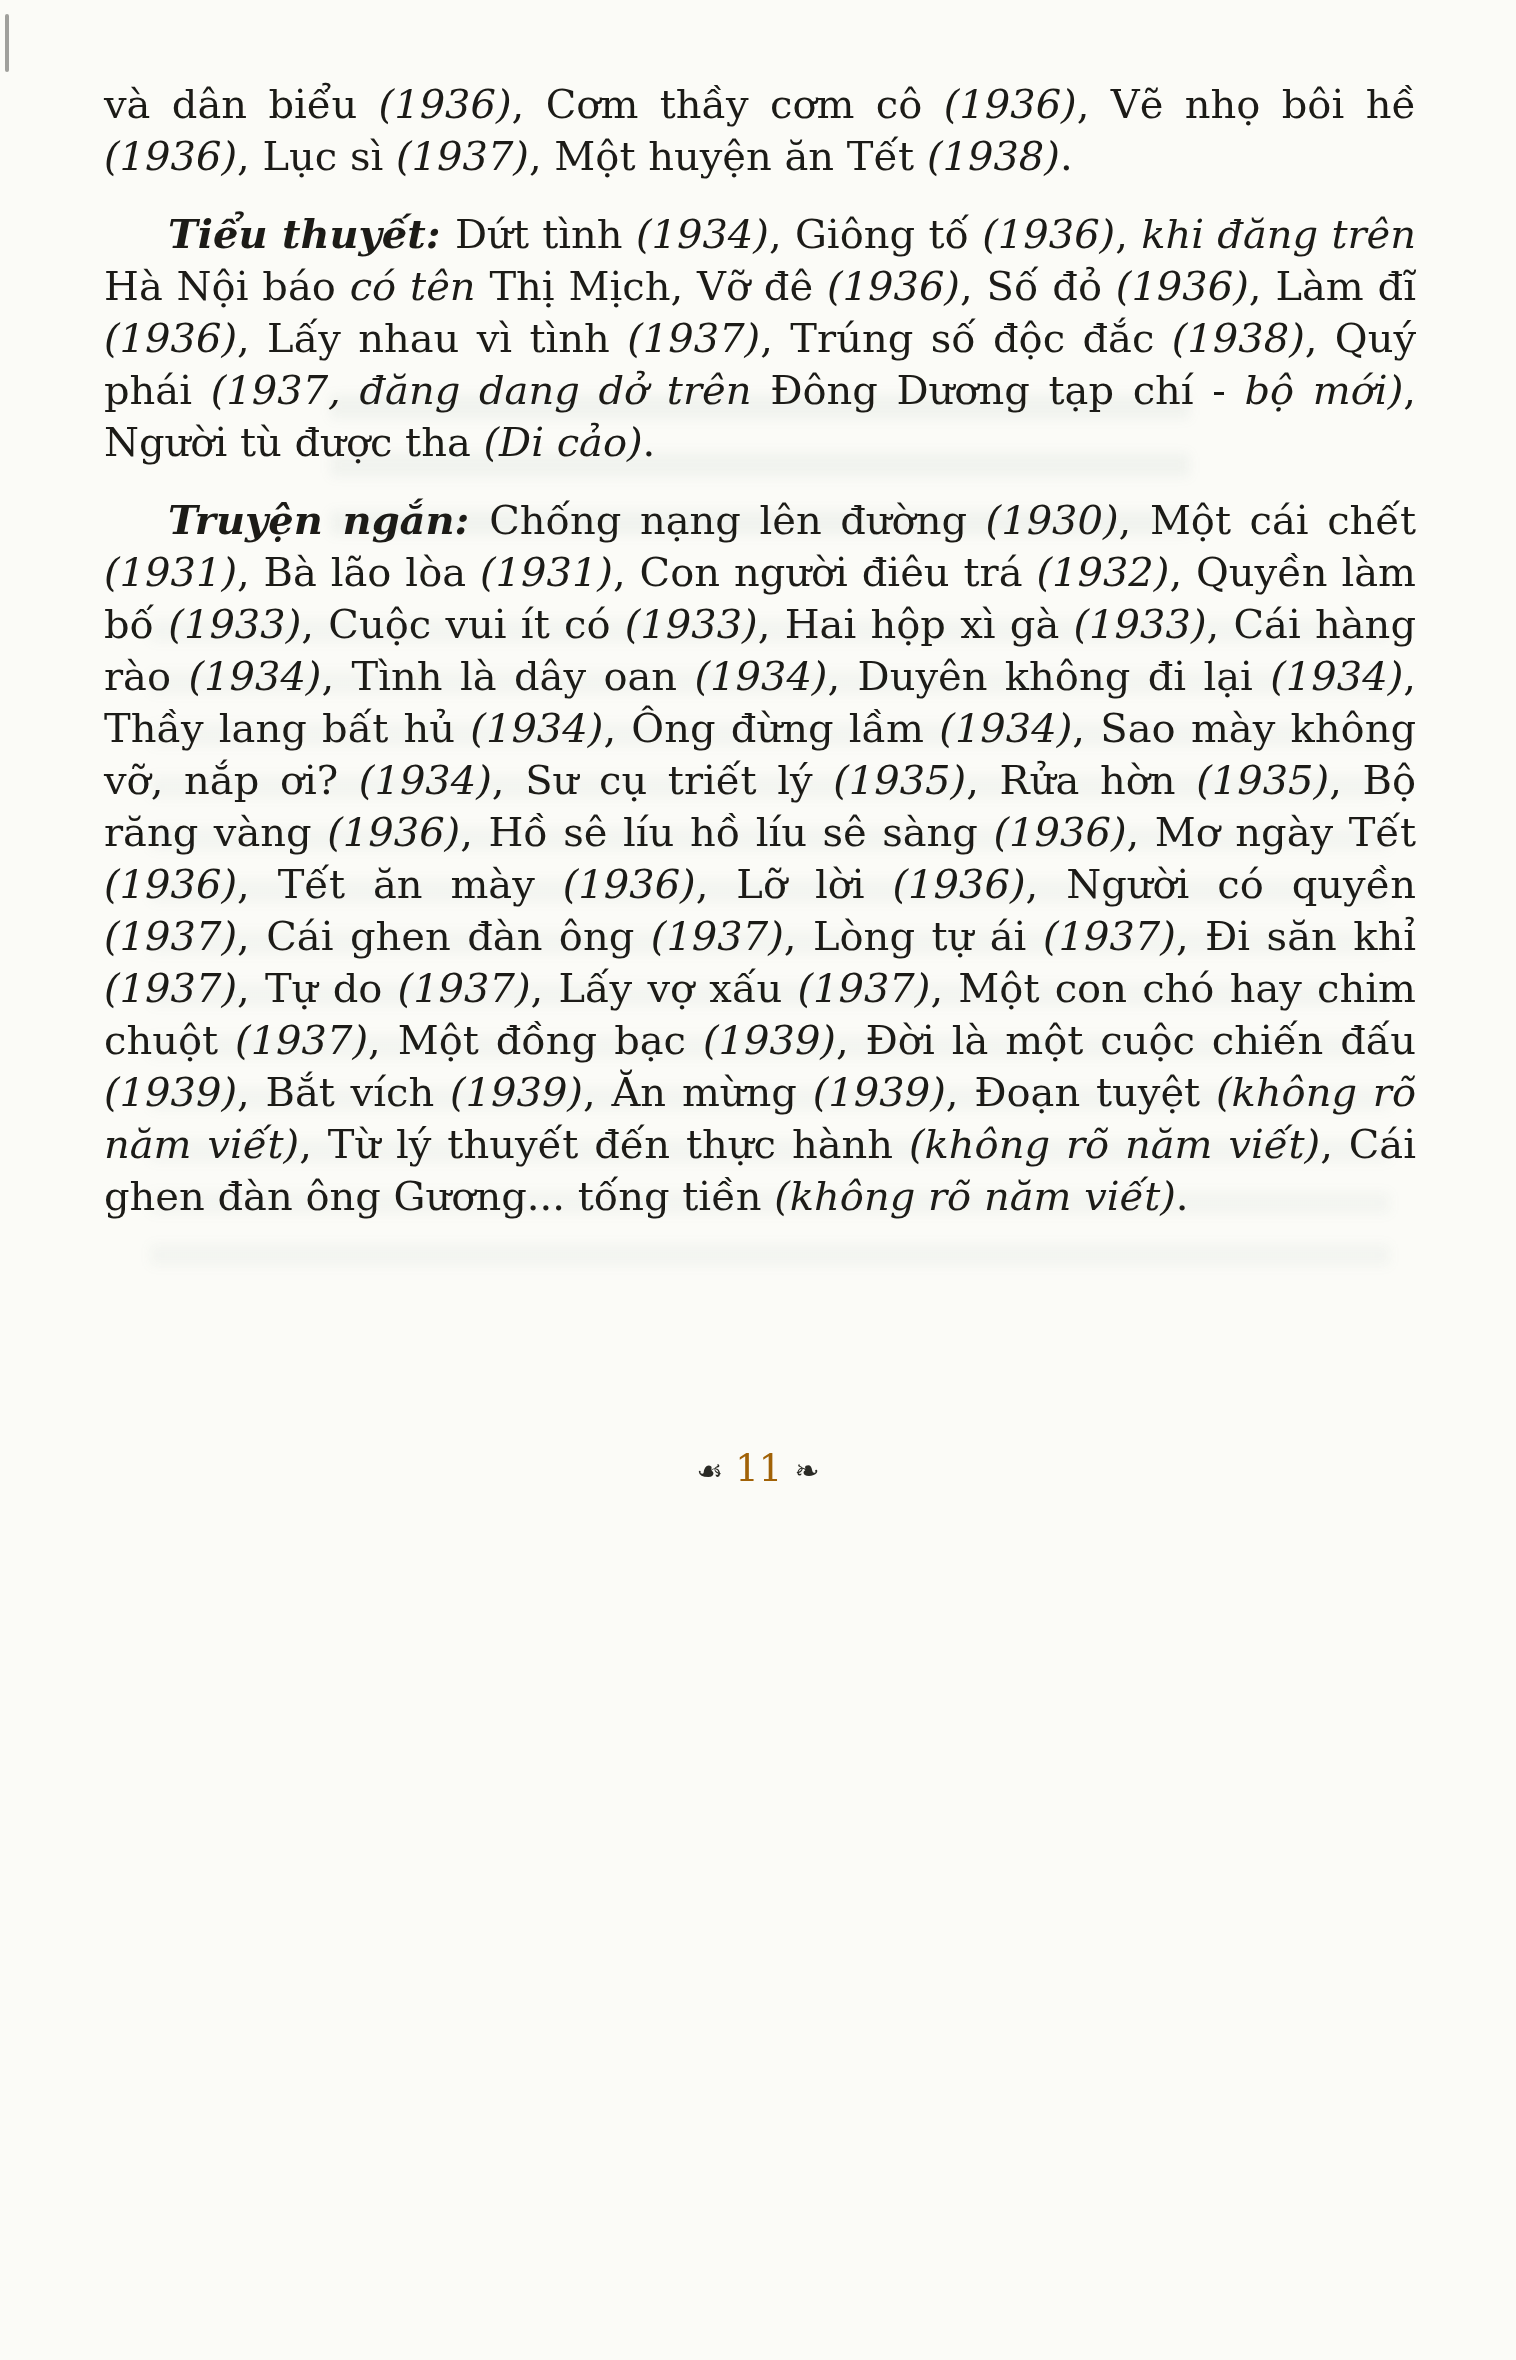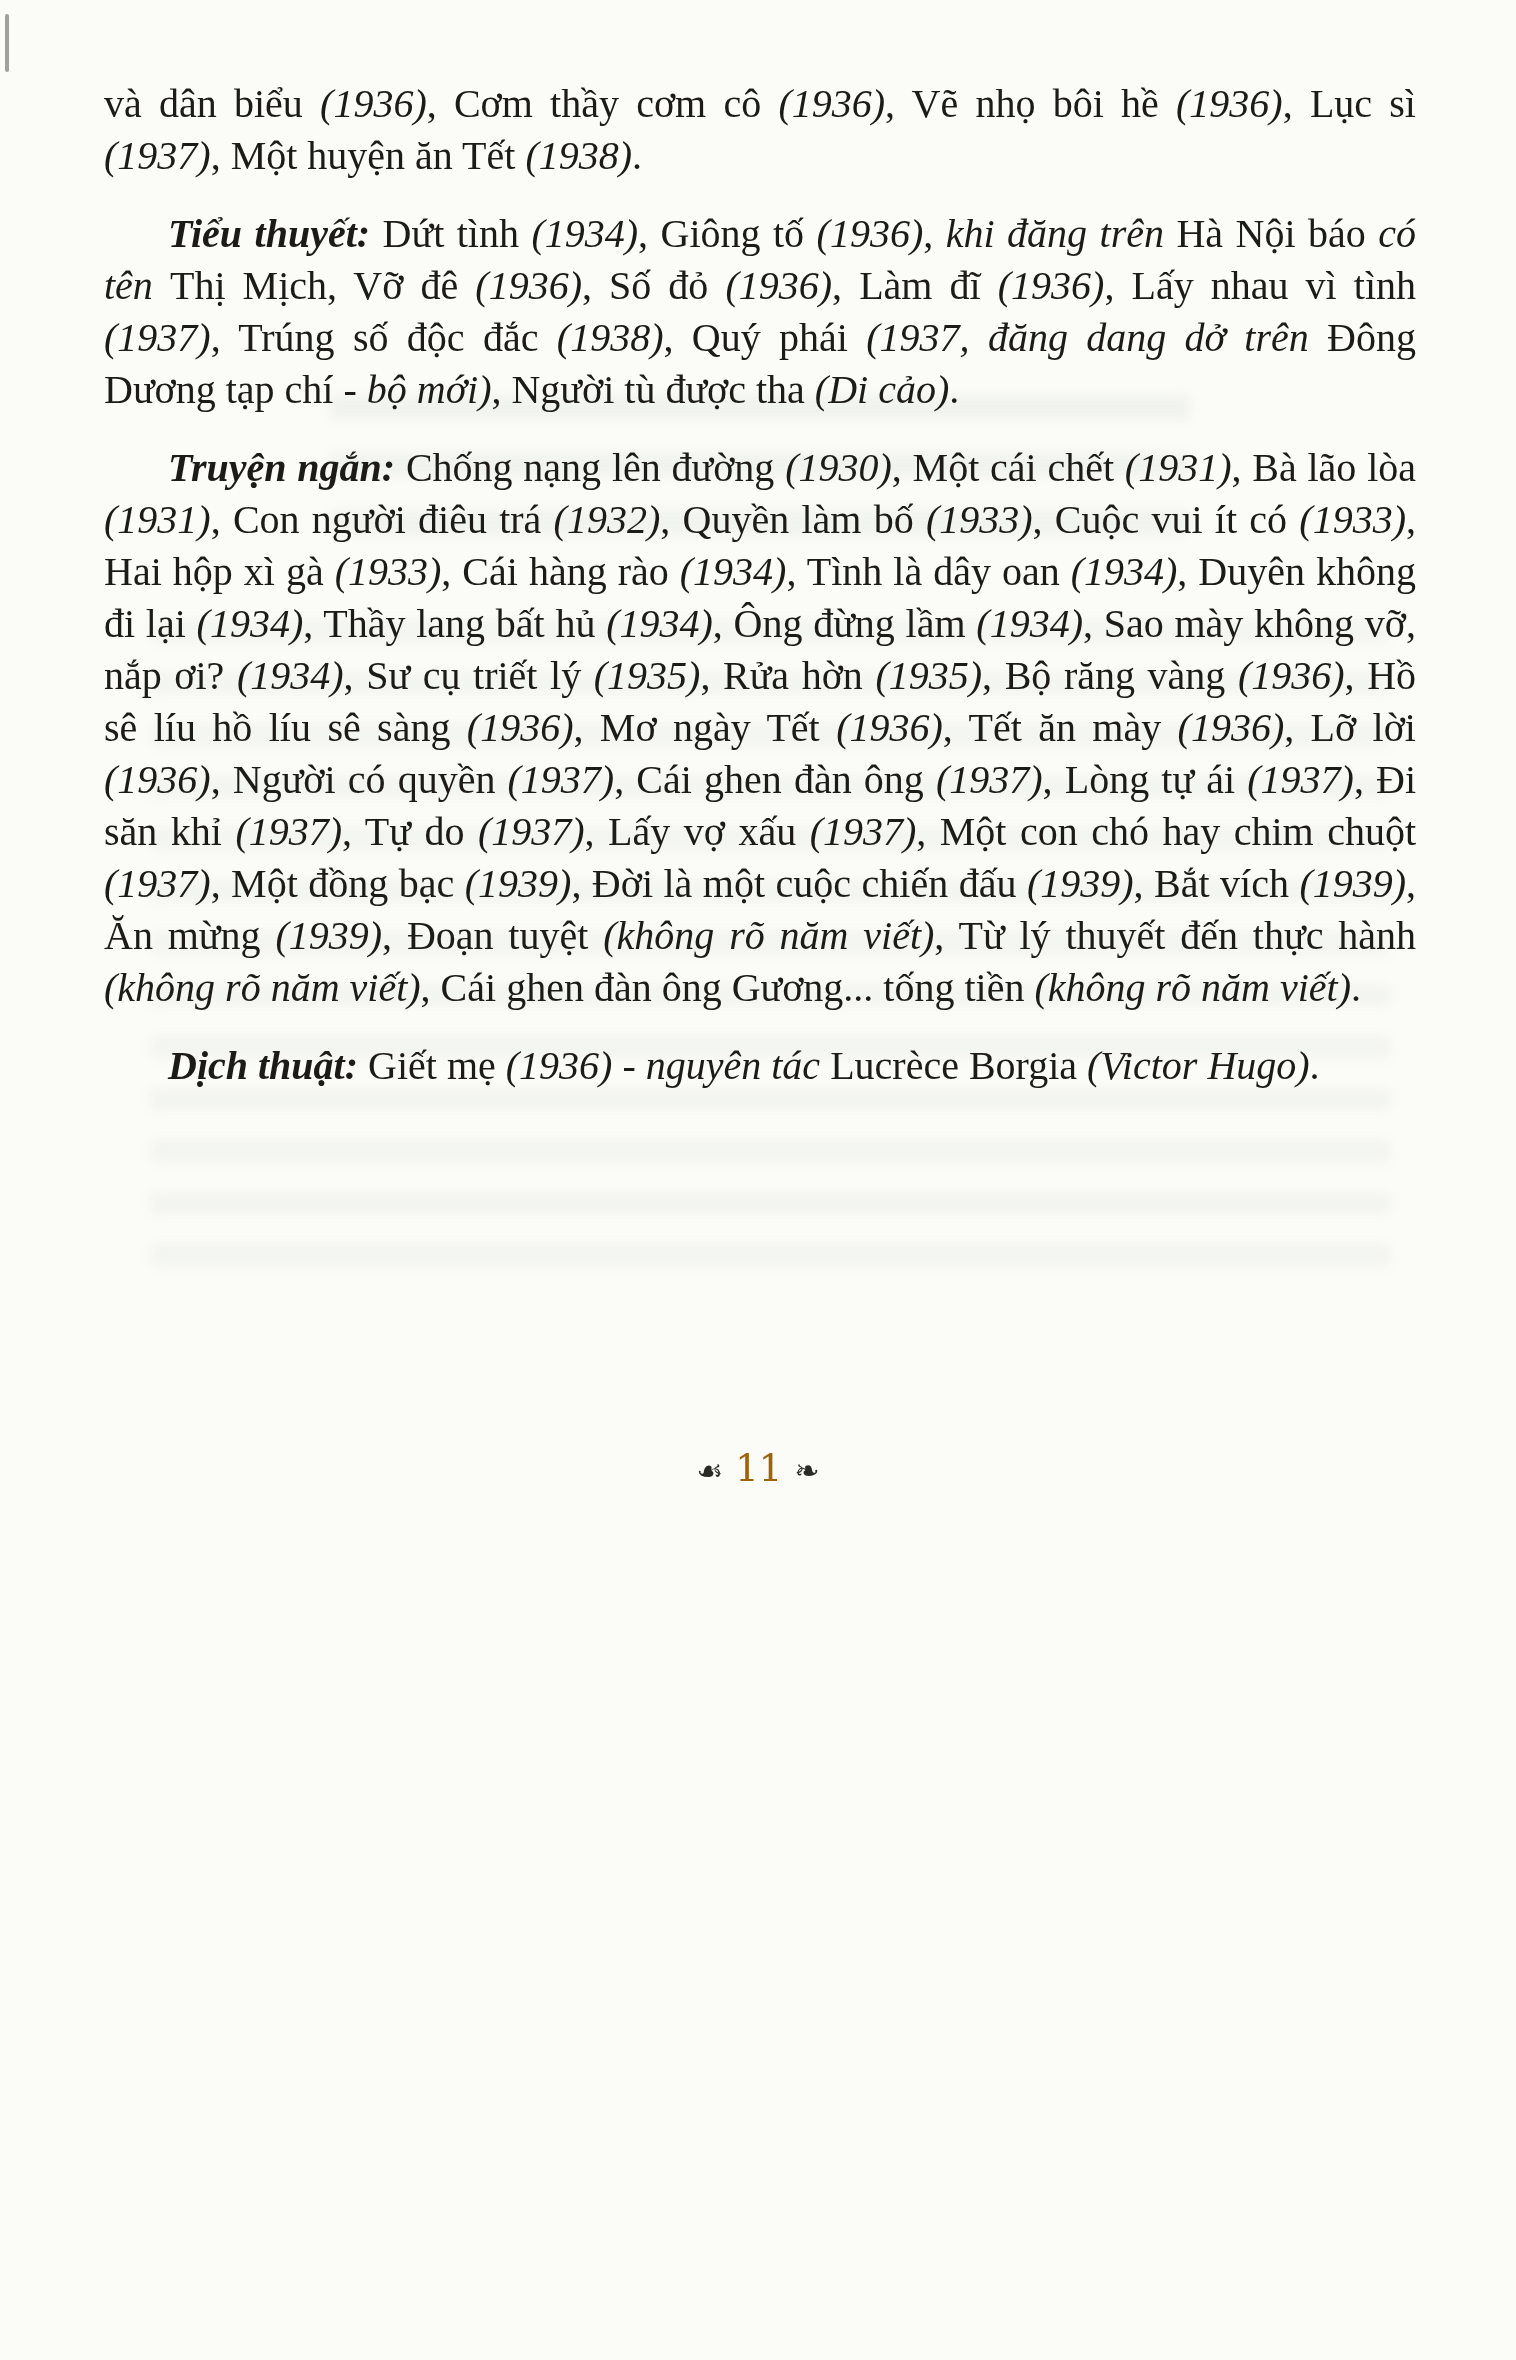--- a/index.html
+++ b/index.html
@@ -59,21 +59,20 @@
     position: absolute;
     left: 104px;
     top: 78px;
     width: 1312px;
   }
   .para {
     font-size: 40px;
     line-height: 52px;
     text-align: justify;
     margin: 0 0 26px 0;
-    font-family: Liberation Serif, serif;
   }
   .para.indent {
     text-indent: 64px;
   }
   .seg-normal {
     font-style: normal;
     font-weight: 400;
   }
   .seg-italic {
     font-style: italic;
@@ -111,21 +110,20 @@
 
 <div class="page">
   <div class="scan-edge"></div>
   <div class="bleed bleed-a"></div>
   <div class="bleed bleed-b"></div>
 
   <main class="content">
       <p class="para"><span class="seg-normal">và dân biểu </span><span class="seg-italic">(1936)</span><span class="seg-normal">, Cơm thầy cơm cô </span><span class="seg-italic">(1936)</span><span class="seg-normal">, Vẽ nhọ bôi hề </span><span class="seg-italic">(1936)</span><span class="seg-normal">, Lục sì </span><span class="seg-italic">(1937)</span><span class="seg-normal">, Một huyện ăn Tết </span><span class="seg-italic">(1938)</span><span class="seg-normal">.</span></p>
       <p class="para indent"><span class="seg-bolditalic">Tiểu thuyết: </span><span class="seg-normal">Dứt tình </span><span class="seg-italic">(1934)</span><span class="seg-normal">, Giông tố </span><span class="seg-italic">(1936)</span><span class="seg-normal">, </span><span class="seg-italic">khi đăng trên </span><span class="seg-normal">Hà Nội báo </span><span class="seg-italic">có tên </span><span class="seg-normal">Thị Mịch, Vỡ đê </span><span class="seg-italic">(1936)</span><span class="seg-normal">, Số đỏ </span><span class="seg-italic">(1936)</span><span class="seg-normal">, Làm đĩ </span><span class="seg-italic">(1936)</span><span class="seg-normal">, Lấy nhau vì tình </span><span class="seg-italic">(1937)</span><span class="seg-normal">, Trúng số độc đắc </span><span class="seg-italic">(1938)</span><span class="seg-normal">, Quý phái </span><span class="seg-italic">(1937, đăng dang dở trên </span><span class="seg-normal">Đông Dương tạp chí - </span><span class="seg-italic">bộ mới)</span><span class="seg-normal">, Người tù được tha </span><span class="seg-italic">(Di cảo)</span><span class="seg-normal">.</span></p>
       <p class="para indent"><span class="seg-bolditalic">Truyện ngắn: </span><span class="seg-normal">Chống nạng lên đường </span><span class="seg-italic">(1930)</span><span class="seg-normal">, Một cái chết </span><span class="seg-italic">(1931)</span><span class="seg-normal">, Bà lão lòa </span><span class="seg-italic">(1931)</span><span class="seg-normal">, Con người điêu trá </span><span class="seg-italic">(1932)</span><span class="seg-normal">, Quyền làm bố </span><span class="seg-italic">(1933)</span><span class="seg-normal">, Cuộc vui ít có </span><span class="seg-italic">(1933)</span><span class="seg-normal">, Hai hộp xì gà </span><span class="seg-italic">(1933)</span><span class="seg-normal">, Cái hàng rào </span><span class="seg-italic">(1934)</span><span class="seg-normal">, Tình là dây oan </span><span class="seg-italic">(1934)</span><span class="seg-normal">, Duyên không đi lại </span><span class="seg-italic">(1934)</span><span class="seg-normal">, Thầy lang bất hủ </span><span class="seg-italic">(1934)</span><span class="seg-normal">, Ông đừng lầm </span><span class="seg-italic">(1934)</span><span class="seg-normal">, Sao mày không vỡ, nắp ơi? </span><span class="seg-italic">(1934)</span><span class="seg-normal">, Sư cụ triết lý </span><span class="seg-italic">(1935)</span><span class="seg-normal">, Rửa hờn </span><span class="seg-italic">(1935)</span><span class="seg-normal">, Bộ răng vàng </span><span class="seg-italic">(1936)</span><span class="seg-normal">, Hồ sê líu hồ líu sê sàng </span><span class="seg-italic">(1936)</span><span class="seg-normal">, Mơ ngày Tết </span><span class="seg-italic">(1936)</span><span class="seg-normal">, Tết ăn mày </span><span class="seg-italic">(1936)</span><span class="seg-normal">, Lỡ lời </span><span class="seg-italic">(1936)</span><span class="seg-normal">, Người có quyền </span><span class="seg-italic">(1937)</span><span class="seg-normal">, Cái ghen đàn ông </span><span class="seg-italic">(1937)</span><span class="seg-normal">, Lòng tự ái </span><span class="seg-italic">(1937)</span><span class="seg-normal">, Đi săn khỉ </span><span class="seg-italic">(1937)</span><span class="seg-normal">, Tự do </span><span class="seg-italic">(1937)</span><span class="seg-normal">, Lấy vợ xấu </span><span class="seg-italic">(1937)</span><span class="seg-normal">, Một con chó hay chim chuột </span><span class="seg-italic">(1937)</span><span class="seg-normal">, Một đồng bạc </span><span class="seg-italic">(1939)</span><span class="seg-normal">, Đời là một cuộc chiến đấu </span><span class="seg-italic">(1939)</span><span class="seg-normal">, Bắt vích </span><span class="seg-italic">(1939)</span><span class="seg-normal">, Ăn mừng </span><span class="seg-italic">(1939)</span><span class="seg-normal">, Đoạn tuyệt </span><span class="seg-italic">(không rõ năm viết)</span><span class="seg-normal">, Từ lý thuyết đến thực hành </span><span class="seg-italic">(không rõ năm viết)</span><span class="seg-normal">, Cái ghen đàn ông Gương... tống tiền </span><span class="seg-italic">(không rõ năm viết)</span><span class="seg-normal">.</span></p>
-      <p class="para indent"><span class="seg-bolditalic">Dịch thuật: </span><span class="seg-normal">Giết mẹ </span><span class="seg-italic">(1936)</span><span class="seg-normal"> - </span><span class="seg-italic">nguyên tác </span><span class="seg-normal">Lucrèce Borgia </span><span class="seg-italic">(Victor Hugo)</span><span class="seg-normal">.</span></p>
     </main>
 
   <footer class="footer">
     <span class="orn">☙</span>
     <span class="pagenum">11</span>
     <span class="orn">❧</span>
   </footer>
 </div>
 
 </body></html>

